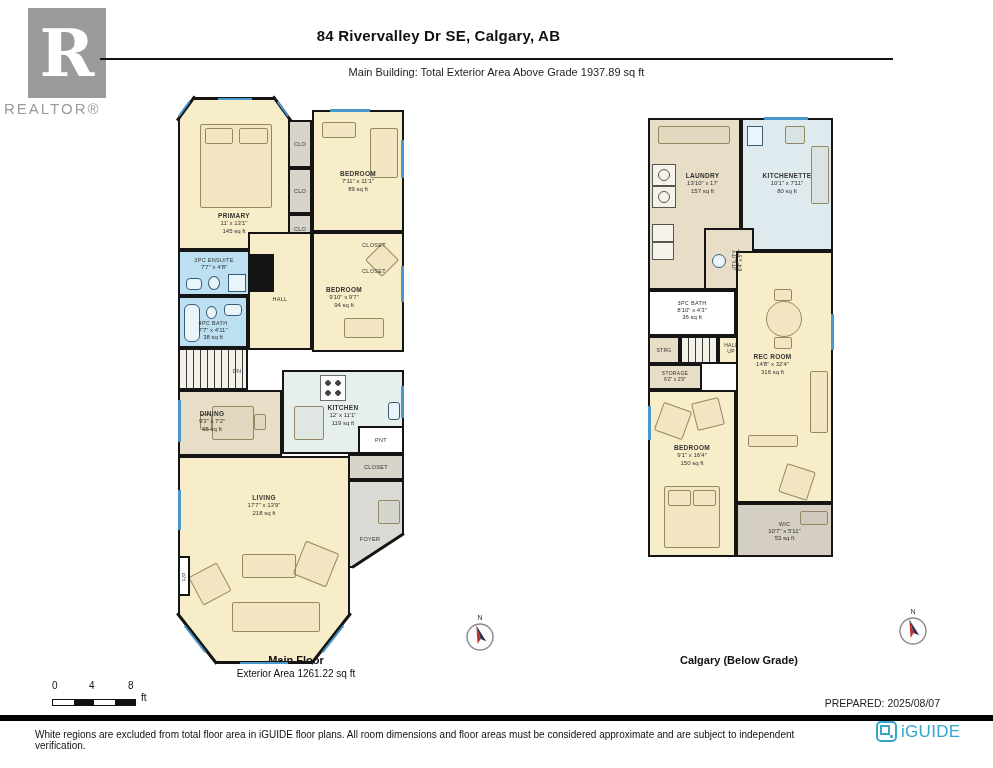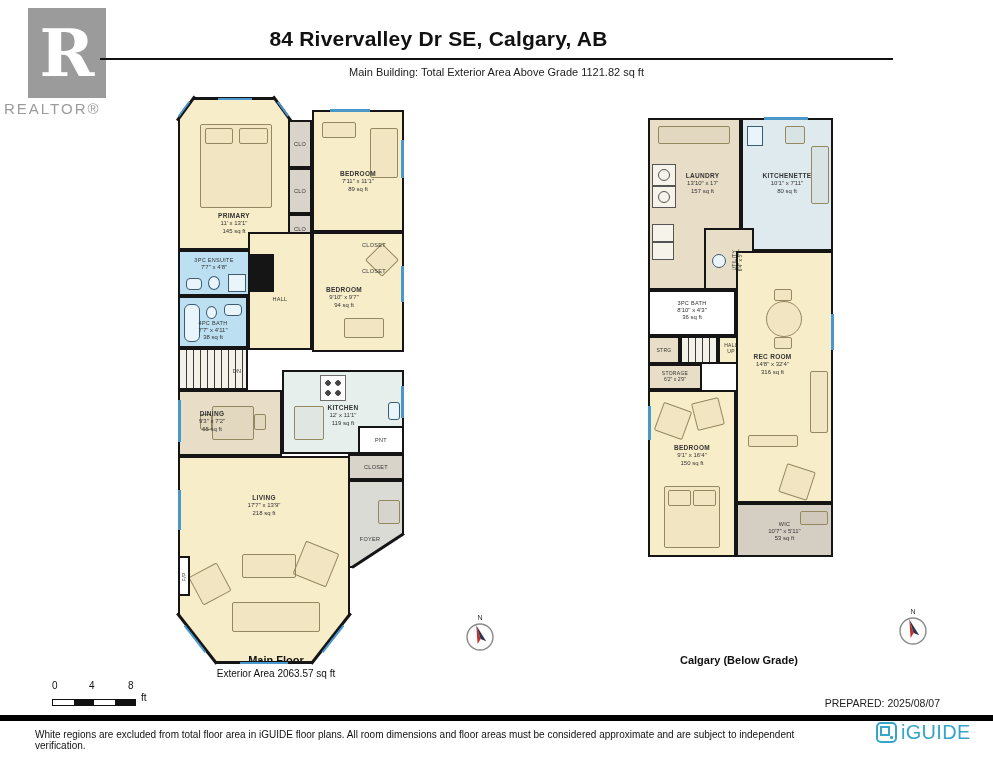--- a/index.html
+++ b/index.html
@@ -5,21 +5,21 @@
   html,body{margin:0;padding:0;background:#e8e8e8;}
   .page{position:relative;width:993px;height:768px;background:#ffffff;overflow:hidden;
         font-family:"Liberation Sans", sans-serif;color:#111;}
   
   .realtor-block{position:absolute;left:28px;top:8px;width:78px;height:90px;background:#9b9b9b;
         display:flex;align-items:center;justify-content:center;}
   .realtor-r{font-family:"DejaVu Serif", serif;font-weight:bold;font-size:66px;color:#fff;line-height:1;}
   .realtor-word{position:absolute;left:4px;top:100px;width:120px;text-align:left;
         color:#9b9b9b;font-size:15px;letter-spacing:2px;}
   .page-title{position:absolute;left:0;top:27px;width:877px;text-align:center;
-        font-size:21px;font-weight:bold;letter-spacing:.2px;}
+        font-size:15px;font-weight:bold;letter-spacing:.2px;}
   .title-rule{position:absolute;left:100px;top:58px;width:793px;height:2px;background:#111;}
   .page-subtitle{position:absolute;left:0;top:66px;width:993px;text-align:center;font-size:11px;color:#222;}
   
   .plan{position:absolute;}
   .room{position:absolute;box-sizing:border-box;border:2.5px solid #151515;}
   .c-beige{background:#F8EDC9;} .c-blue{background:#BCE0F2;} .c-gray{background:#D9D4C9;}
   .c-tan{background:#E8DEC7;} .c-pale{background:#E6EFEC;} .c-pblue{background:#DFEAEF;}
   .c-white{background:#ffffff;} .c-foyer{background:#DBDBD6;} .c-wic{background:#D5CFC3;}
   .c-black{background:#151515;border:none;}
   .rlabel{position:absolute;left:0;width:100%;text-align:center;z-index:4;line-height:1.25;color:#222;}
@@ -55,35 +55,35 @@
   .scalebar .nums span{position:absolute;top:0;}
   .scalebar .bar{margin-top:2px;width:84px;height:7px;border:1.2px solid #111;box-sizing:border-box;
       background:linear-gradient(90deg,#fff 0 25%,#111 25% 50%,#fff 50% 75%,#111 75% 100%);display:inline-block;}
   .scalebar .unit{font-size:10px;margin-left:5px;vertical-align:top;}
   .footer-rule{position:absolute;left:0;top:715px;width:993px;height:6px;background:#000;}
   .disclaimer{position:absolute;left:35px;top:729px;width:780px;font-size:10px;color:#111;}
   .iguide{position:absolute;left:876px;top:721px;display:flex;align-items:center;gap:4px;}
   .ig-icon{position:relative;display:inline-block;width:17px;height:17px;border:2.5px solid #35A5C8;border-radius:5px;}
   .ig-inner{position:absolute;left:2px;top:2px;width:6px;height:6px;border:2px solid #35A5C8;}
   .ig-dot{position:absolute;right:2px;bottom:2px;width:3px;height:3px;background:#35A5C8;border-radius:1px;}
-  .ig-word{font-size:20px;color:#35A5C8;letter-spacing:.3px;}
+  .ig-word{font-size:17px;color:#35A5C8;letter-spacing:.3px;}
   .compass{position:absolute;}
 </style>
 </head>
 <body>
 
 <div class="page">
 
   <div class="realtor-block">
     <span class="realtor-r">R</span>
   </div>
   <div class="realtor-word">REALTOR®</div>
   <div class="page-title">84 Rivervalley Dr SE, Calgary, AB</div>
   <div class="title-rule"></div>
-  <div class="page-subtitle">Main Building: Total Exterior Area Above Grade 1121.82 sq ft</div>
+  <div class="page-subtitle">Main Building: Total Exterior Area Above Grade 1937.89 sq ft</div>
 
   <div class="plan" style="left:178px;top:98px;width:226px;height:484px;">
 
     <div class="room c-beige" style="left:0;top:0;width:112px;height:152px;clip-path:polygon(0 14%,14% 0,86% 0,100% 14%,100% 100%,0 100%);">
       <div class="furn" style="left:20px;top:24px;width:72px;height:84px;">
         <span class="pillow" style="left:5%;"></span>
         <span class="pillow" style="right:5%;"></span>
       </div>
       <div class="rlabel" style="top:112px;">
         <div class="rname">PRIMARY</div>
@@ -367,23 +367,23 @@
   </svg>
   <svg class="compass" style="left:896px;top:606px;" width="34" height="42" viewBox="0 0 34 42">
     <text x="17" y="8" font-size="7" text-anchor="middle" fill="#333">N</text>
     <circle cx="17" cy="25" r="13" fill="#fcfcfc" stroke="#8a8a8a" stroke-width="1.4"></circle>
     <g transform="rotate(-18 17 25)">
       <polygon points="17,13 12.5,31 17,27" fill="#C03227"></polygon>
       <polygon points="17,13 21.5,31 17,27" fill="#2E3150"></polygon>
     </g>
   </svg>
 
-  <div class="caption" style="left:126px;top:654px;">
+  <div class="caption" style="left:146px;top:654px;">
     <div class="cap-name">Main Floor</div>
-    <div class="cap-area">Exterior Area 2063.57 sq ft</div>
+    <div class="cap-area">Exterior Area 1261.22 sq ft</div>
   </div>
   <div class="caption" style="left:589px;top:654px;">
     <div class="cap-name">Calgary (Below Grade)</div>
   </div>
 
   <div class="scalebar">
     <div class="nums">
       <span style="left:0;">0</span>
       <span style="left:37px;">4</span>
       <span style="left:76px;">8</span>

